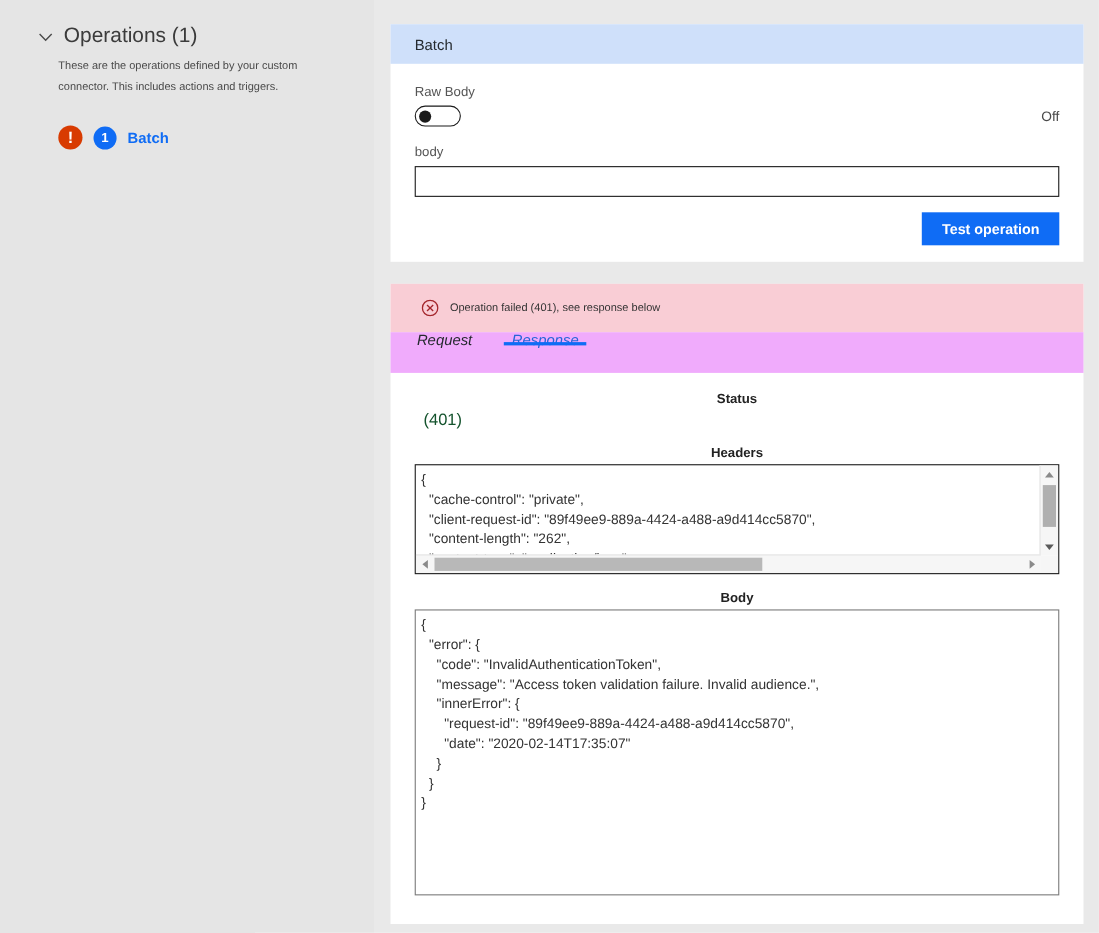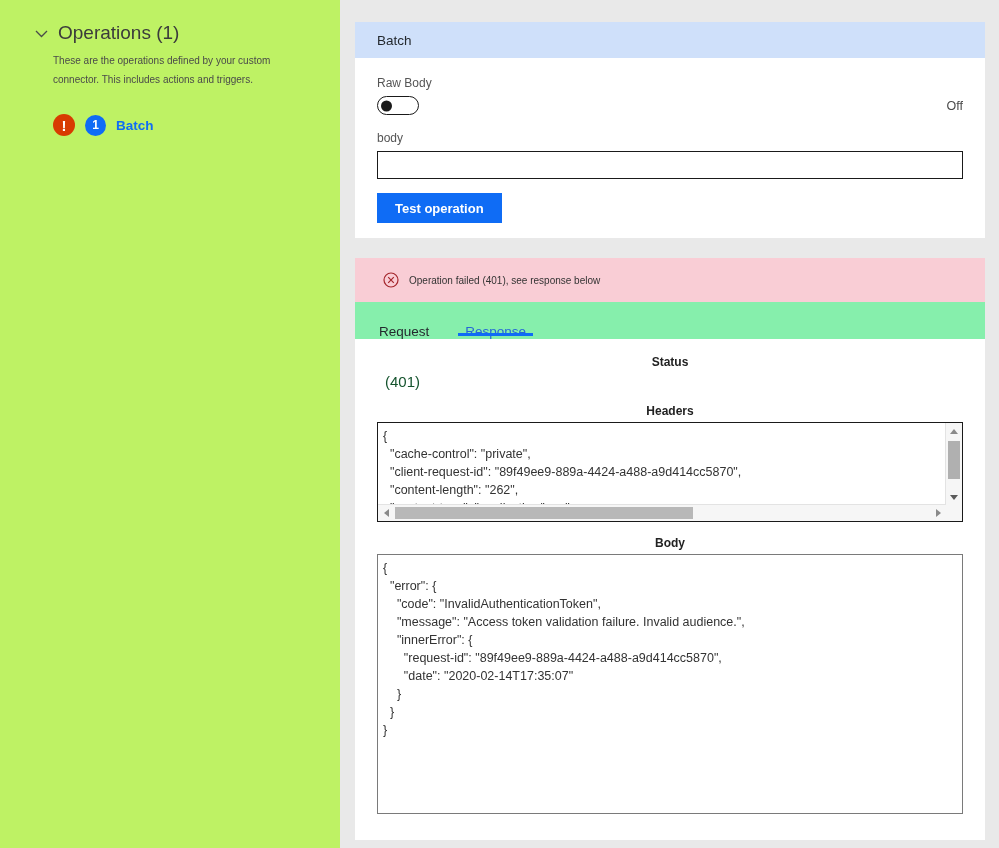--- a/index.html
+++ b/index.html
@@ -20,21 +20,21 @@
     position: absolute;
     inset: 0;
     background: #ffffff;
   }
   
   .sidebar {
     position: absolute;
     left: 0; top: 0;
     width: 340px;
     height: 848px;
-    background: #bef264;
+    background: #e5e5e5;
   }
   .ops-header {
     position: absolute;
     left: 34px; top: 22px;
     display: flex;
     align-items: center;
     gap: 9px;
   }
   .chevron {
     width: 15px; height: 15px;
@@ -163,21 +163,21 @@
     background: #ffffff;
     box-sizing: border-box;
     font-family: "Liberation Sans", sans-serif;
     font-size: 13px;
     padding: 0 6px;
     color: #222222;
     outline: none;
   }
   .btn-row {
     display: flex;
-    justify-content: flex-start;
+    justify-content: flex-end;
     margin-top: 14px;
   }
   .btn-primary {
     background: #0f6cf5;
     color: #ffffff;
     border: none;
     font-family: "Liberation Sans", sans-serif;
     font-size: 13px;
     font-weight: bold;
     padding: 0 18px;
@@ -198,24 +198,25 @@
     width: 16px; height: 16px;
     flex: none;
   }
   .error-text {
     font-size: 10px;
     color: #333333;
   }
   
   .tabstrip {
     height: 37px;
-    background: #86efac;
-    display: flex;
-    align-items: flex-end;
+    background: #f0abfc;
+    display: flex;
+    align-items: flex-start;
     padding-left: 6px;
+    font-style: italic;
   }
   .tab {
     position: relative;
     display: flex;
     align-items: center;
     padding: 0 18px;
     font-size: 13.5px;
     color: #24292e;
     cursor: pointer;
   }

